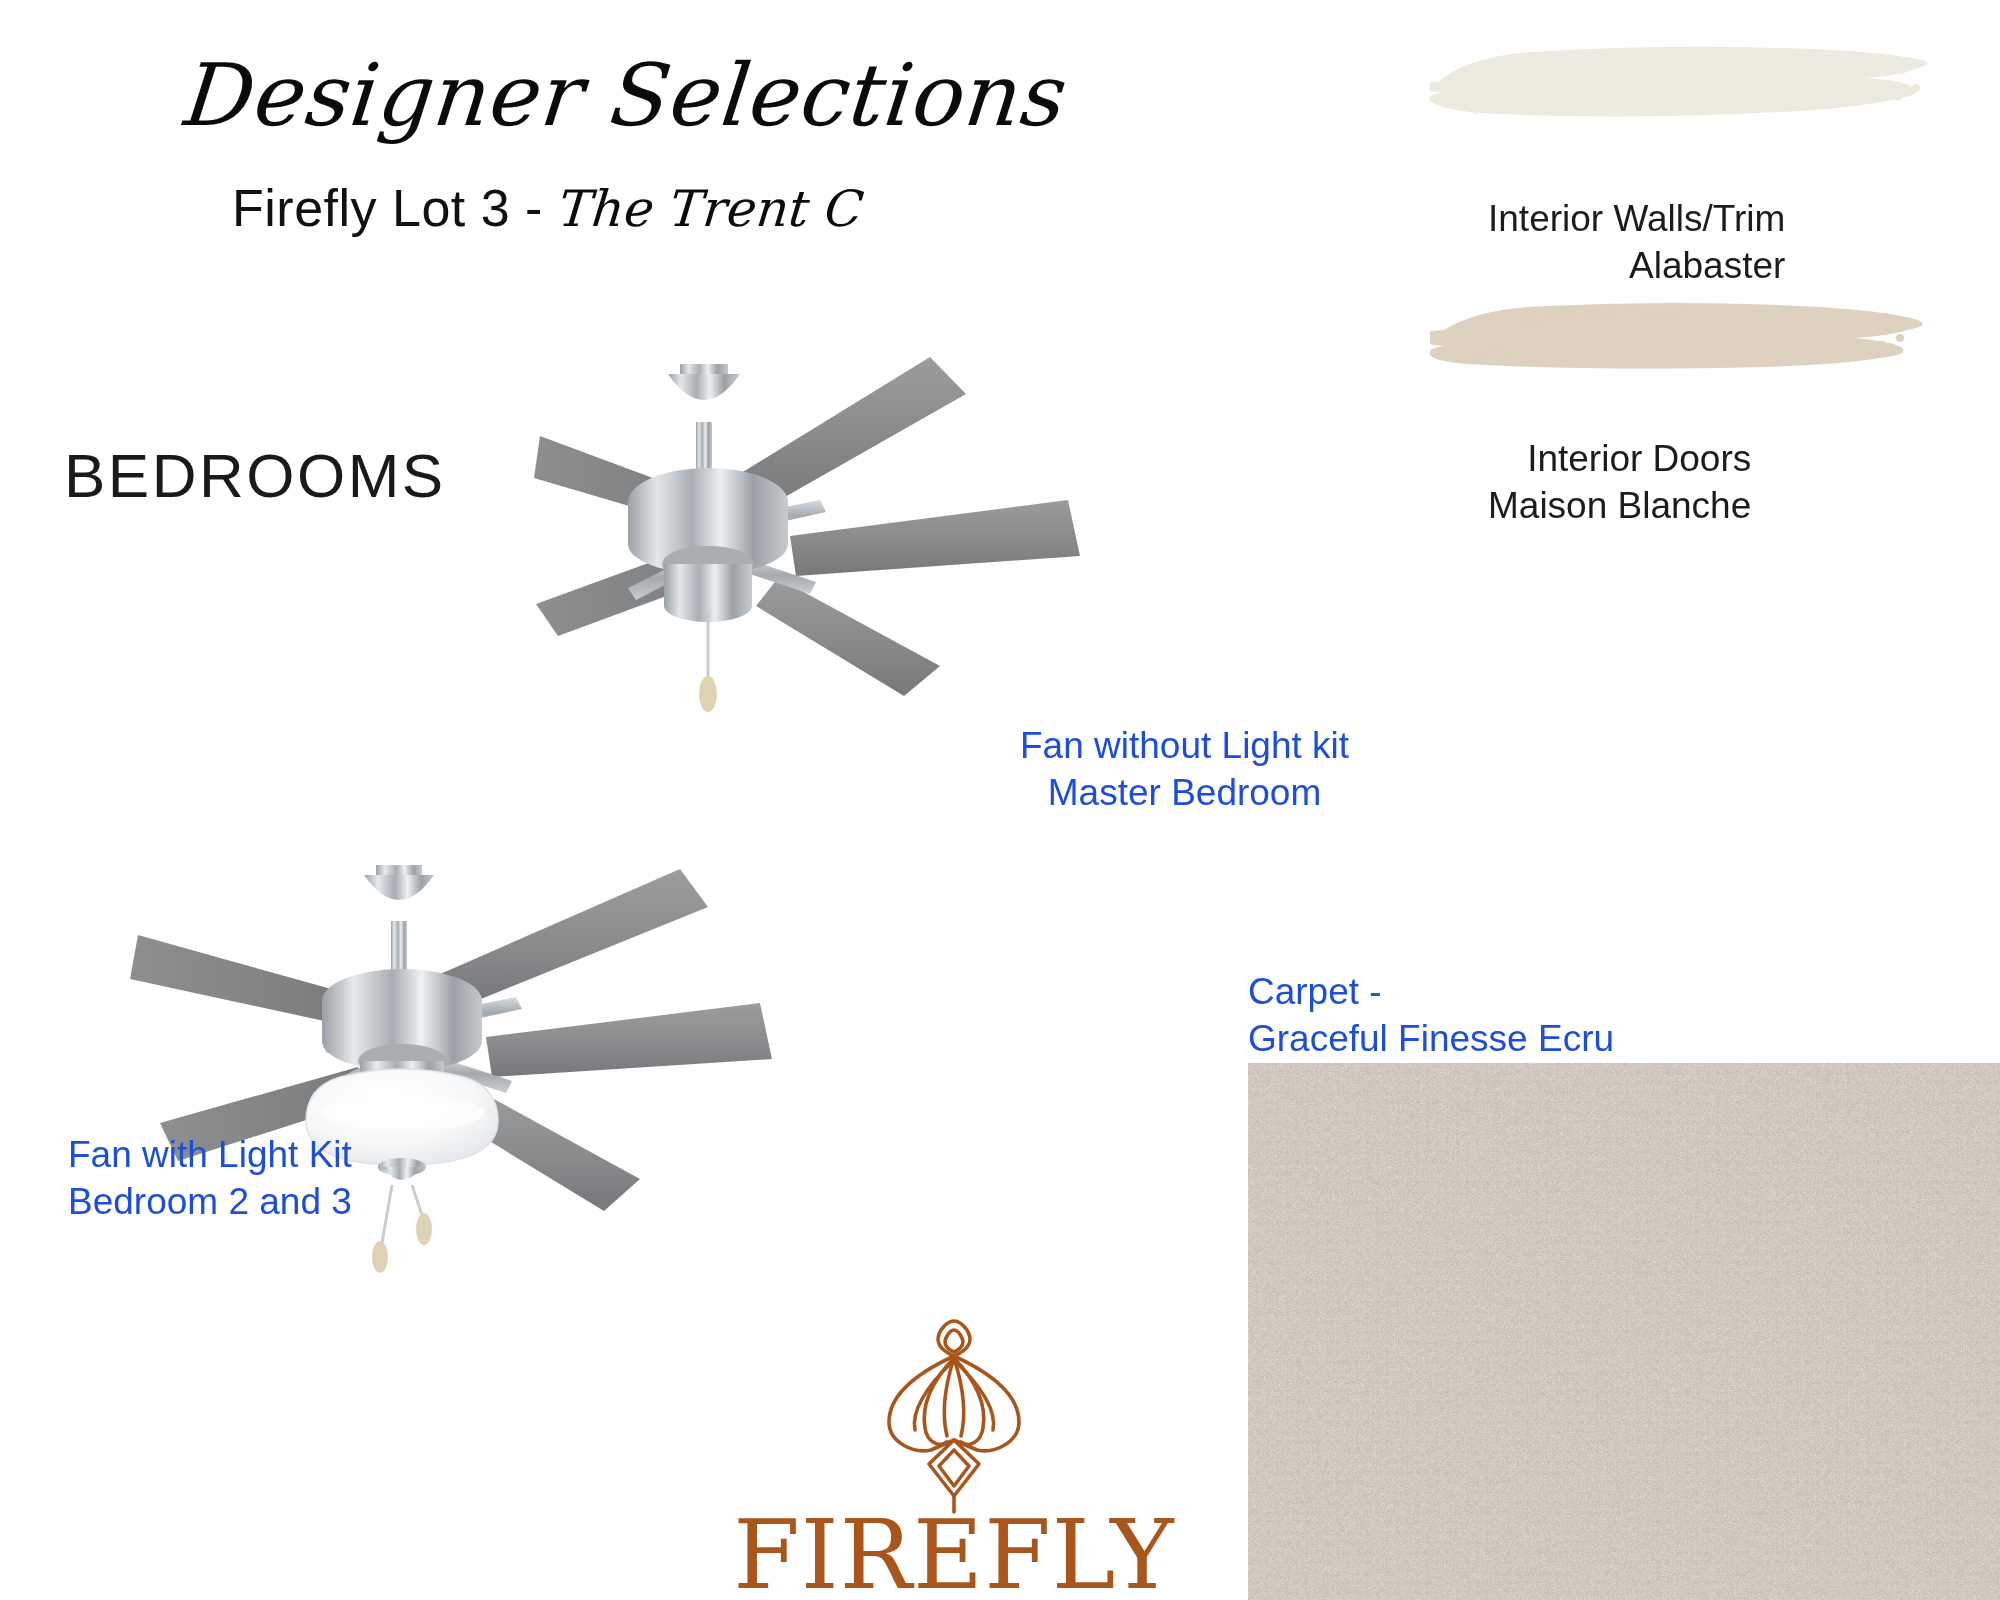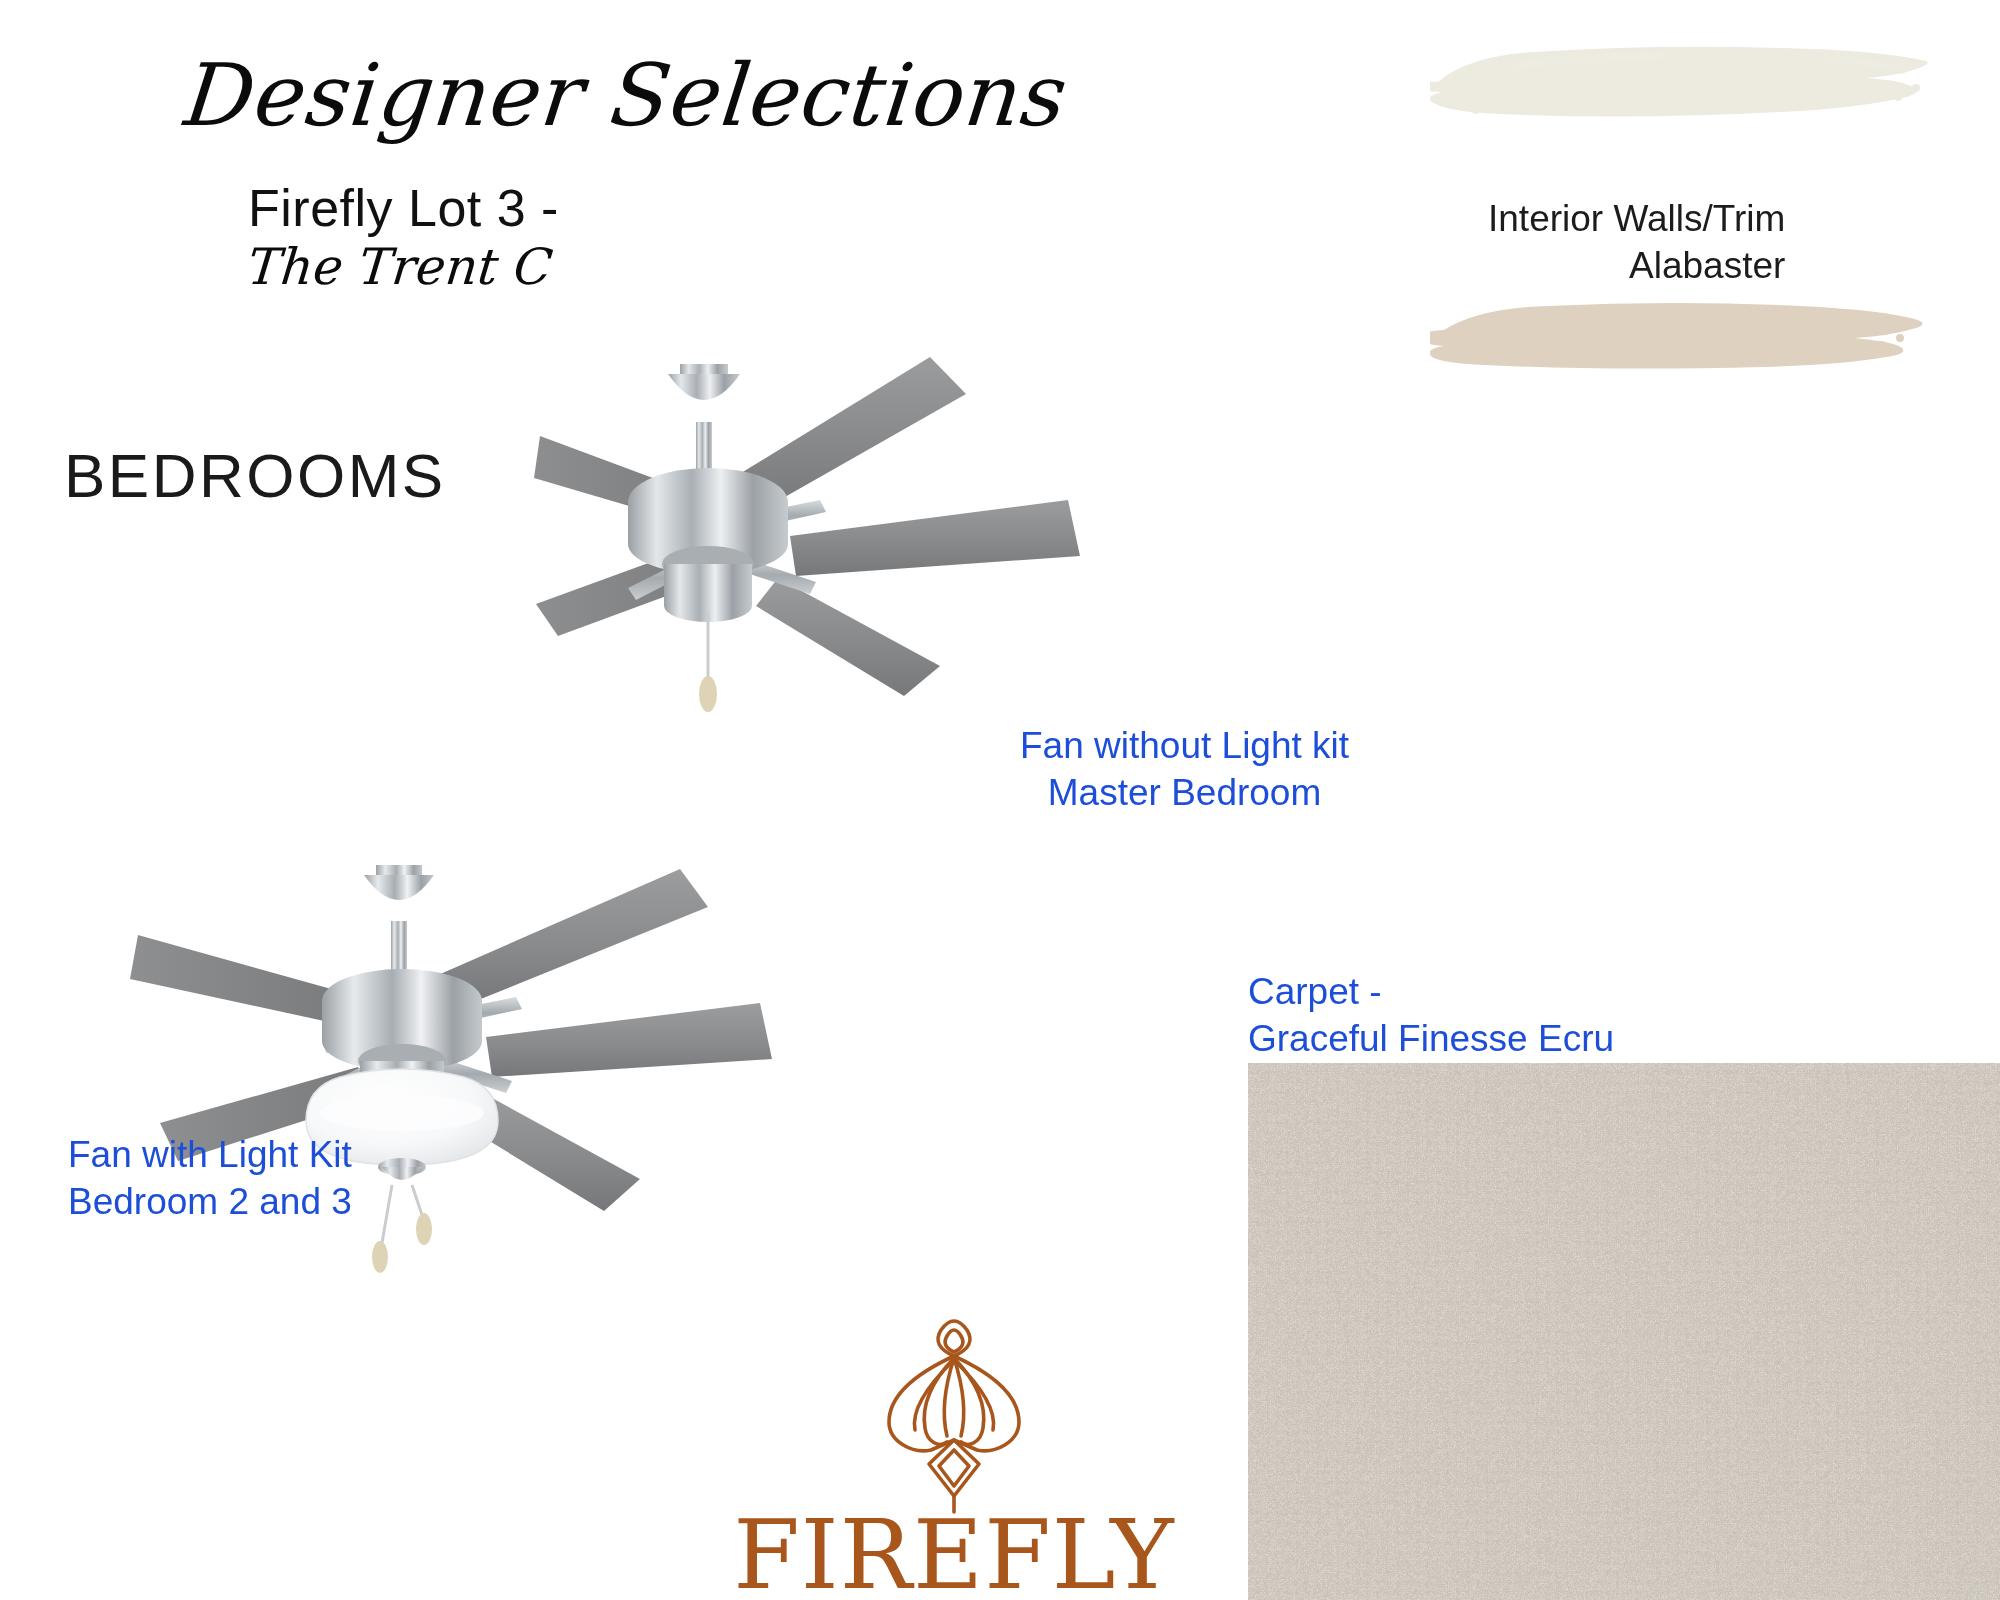--- a/index.html
+++ b/index.html
@@ -36,21 +36,20 @@
     transform: skewX(-7deg);
     white-space: nowrap;
   }
   #subtitle-row {
     position: absolute;
     left: 232px;
     top: 178px;
     display: flex;
     align-items: baseline;
     white-space: nowrap;
-    flex-direction: column;
   }
   #subtitle-plain {
     font-family: "Liberation Sans", sans-serif;
     font-weight: 300;
     font-size: 52px;
     letter-spacing: 0.5px;
     color: #111111;
   }
   #subtitle-script {
     font-family: "DejaVu Serif", serif;
@@ -351,20 +350,22 @@
                q-4 -6 14 -9
                q-38 -4 -28 -10
                q8 -5 28 -6 Z" fill="#DED1BF"></path>
       <path d="M96 18 q64 -8 156 -8" stroke="#DED1BF" stroke-width="8" stroke-linecap="round" fill="none" opacity="0.85"></path>
       <circle cx="70" cy="52" r="5" fill="#DED1BF"></circle>
       <circle cx="52" cy="60" r="4" fill="#DED1BF"></circle>
       <circle cx="452" cy="46" r="5" fill="#DED1BF"></circle>
       <circle cx="470" cy="38" r="4" fill="#DED1BF"></circle>
     </svg>
   </div>
+  <div class="swatch-label" id="swatch-doors-label">Interior Doors
+Maison Blanche</div>
 
   <div class="caption" id="caption-carpet">Carpet -
 Graceful Finesse Ecru</div>
 
   <div id="carpet-sample">
     <svg viewBox="0 0 752 537" width="752" height="537" aria-hidden="true">
       <defs>
         <filter id="carpetTex" x="0" y="0" width="100%" height="100%">
           <feTurbulence type="fractalNoise" baseFrequency="0.38" numOctaves="5" seed="7" result="n"></feTurbulence>
           <feColorMatrix in="n" type="matrix" values="0 0 0 0 0.80

